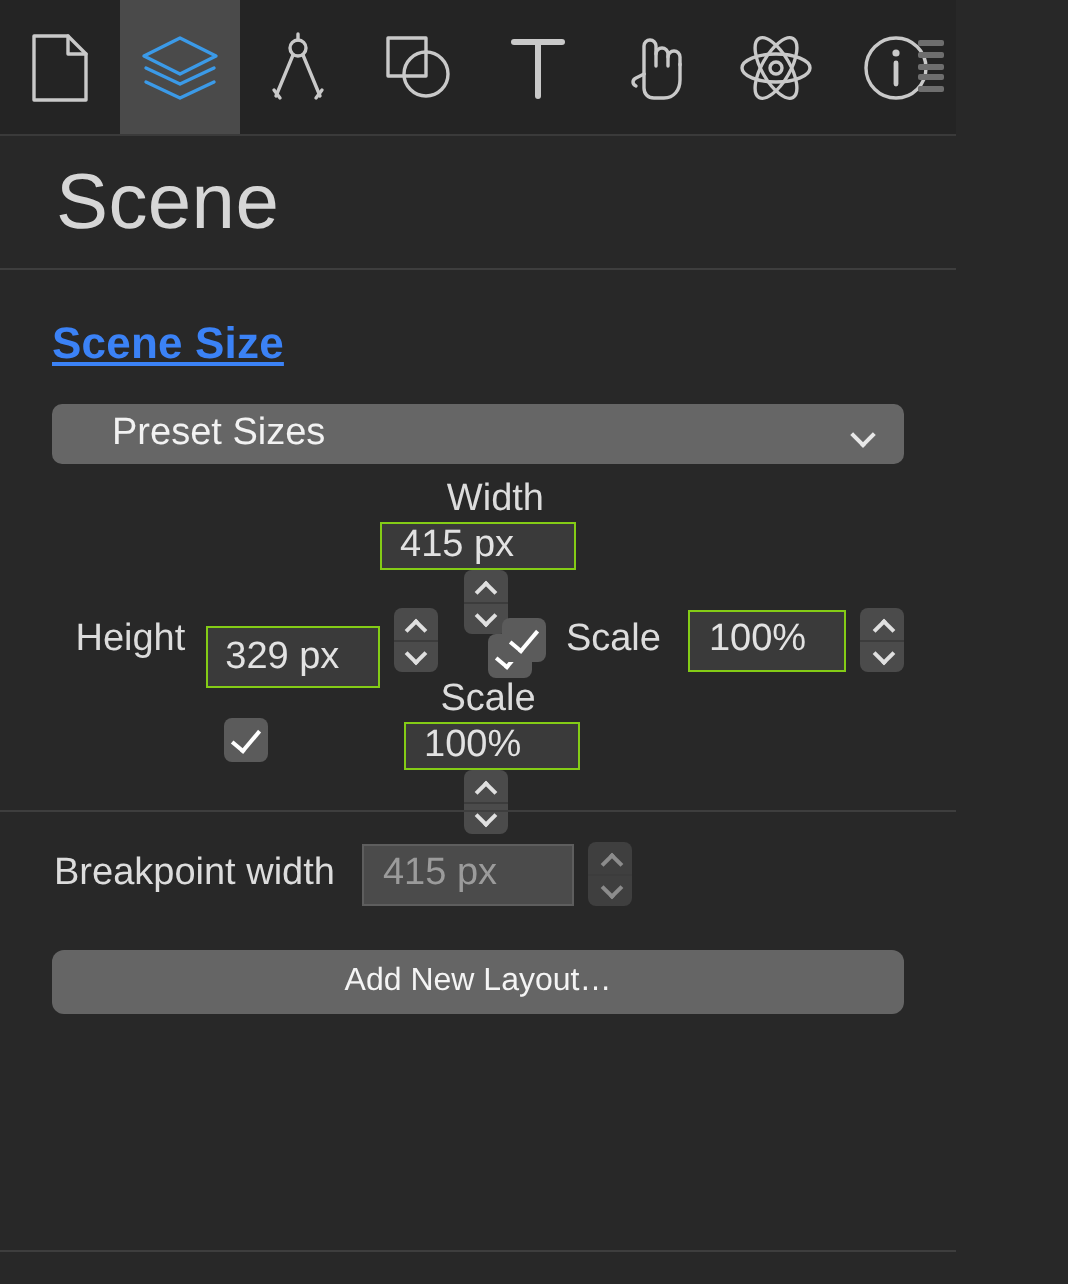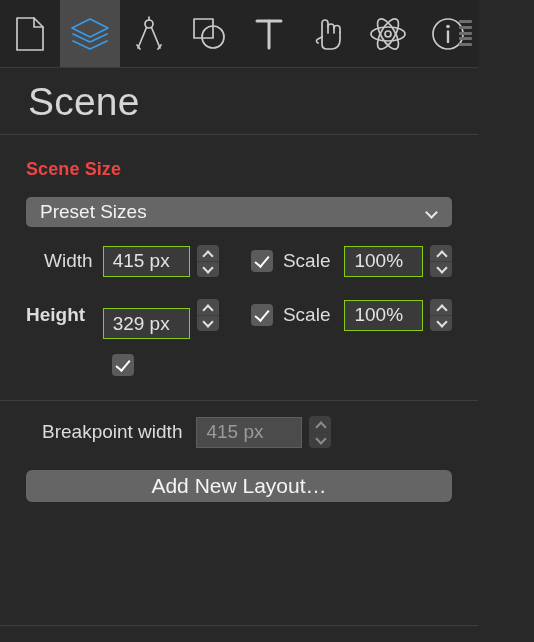--- a/index.html
+++ b/index.html
@@ -101,26 +101,27 @@
     flex: none;
   }
 
   
   .section {
     padding: 0 26px;
     box-sizing: border-box;
     flex: none;
   }
   .section-title {
-    font-size: 18px;
+    font-size: 22px;
     font-weight: bold;
-    color: #ef4444;
+    color: #3b82f6;
     padding-top: 24px;
     padding-bottom: 6px;
     letter-spacing: 0.1px;
+    text-decoration: underline;
   }
 
   
   .row {
     display: flex;
     align-items: center;
     height: 40px;
   }
 
   .select {
@@ -130,21 +131,21 @@
     border-radius: 5px;
     display: flex;
     align-items: center;
     padding: 0 10px 0 14px;
     box-sizing: border-box;
     color: #f2f2f2;
     font-size: 19px;
     position: relative;
     margin-top: 4px;
   }
-  .select .sel-label { flex: 1; }
+  .select .sel-label { flex: 1; margin-left: 16px; }
   .chev-down {
     width: 12px;
     height: 12px;
     position: relative;
     margin-right: 4px;
   }
   .chev-down::before {
     content: "";
     position: absolute;
     left: 1px; top: 2px;
@@ -236,21 +237,21 @@
 
   .button {
     width: 482px;
     height: 32px;
     background: #656565;
     border-radius: 6px;
     display: flex;
     align-items: center;
     justify-content: center;
     color: #f4f4f4;
-    font-size: 21px;
+    font-size: 16px;
   }
 
   .spacer { flex: 1; }
 </style>
 </head>
 <body>
 
 <div class="panel">
 
   <div class="toolbar">
@@ -344,21 +345,21 @@
 
     <div class="section-title">Scene Size</div>
 
     <div class="row" style="height:48px;">
       <div class="select">
         <span class="sel-label">Preset Sizes</span>
         <span class="chev-down"></span>
       </div>
     </div>
 
-    <div class="row" style="height:54px;">
+    <div class="row" style="height:54px;flex-direction:column;">
       <span class="field-label" style="width:76px; text-align:right; margin-right:10px;">Width</span>
 
       <div class="textfield" style="width:98px;">
         <span>415 px</span>
       </div>
 
       <div class="stepper" style="margin-left:7px;">
         <div class="half up">
             <span class="arrow"></span>
           </div>
@@ -378,21 +379,21 @@
         <div class="half up">
             <span class="arrow"></span>
           </div>
         <div class="half down">
             <span class="arrow"></span>
           </div>
       </div>
     </div>
 
     <div class="row" style="height:54px;">
-      <span class="field-label" style="width:76px; text-align:left; margin-right:10px;font-weight:bold;">Height</span>
+      <span class="field-label" style="width:76px; text-align:right; margin-right:10px;">Height</span>
 
       <div class="textfield" style="width:98px;margin-top:17px;">
         <span>329 px</span>
       </div>
 
       <div class="stepper" style="margin-left:7px;">
         <div class="half up">
             <span class="arrow"></span>
           </div>
         <div class="half down">
@@ -423,21 +424,21 @@
 
     <div style="height:12px;"></div>
   </div>
 
   <div class="divider"></div>
 
   <div class="section">
 
 
     <div class="row" style="height:62px;">
-      <span class="field-label" style="margin-left:16px;">Breakpoint width</span>
+      <span class="field-label" style="margin-left:1px;">Breakpoint width</span>
 
       <div class="textfield disabled" style="width:106px; margin-left:14px;">
         <span>415 px</span>
       </div>
 
       <div class="stepper disabled" style="margin-left:7px;">
         <div class="half up">
             <span class="arrow"></span>
           </div>
         <div class="half down">

